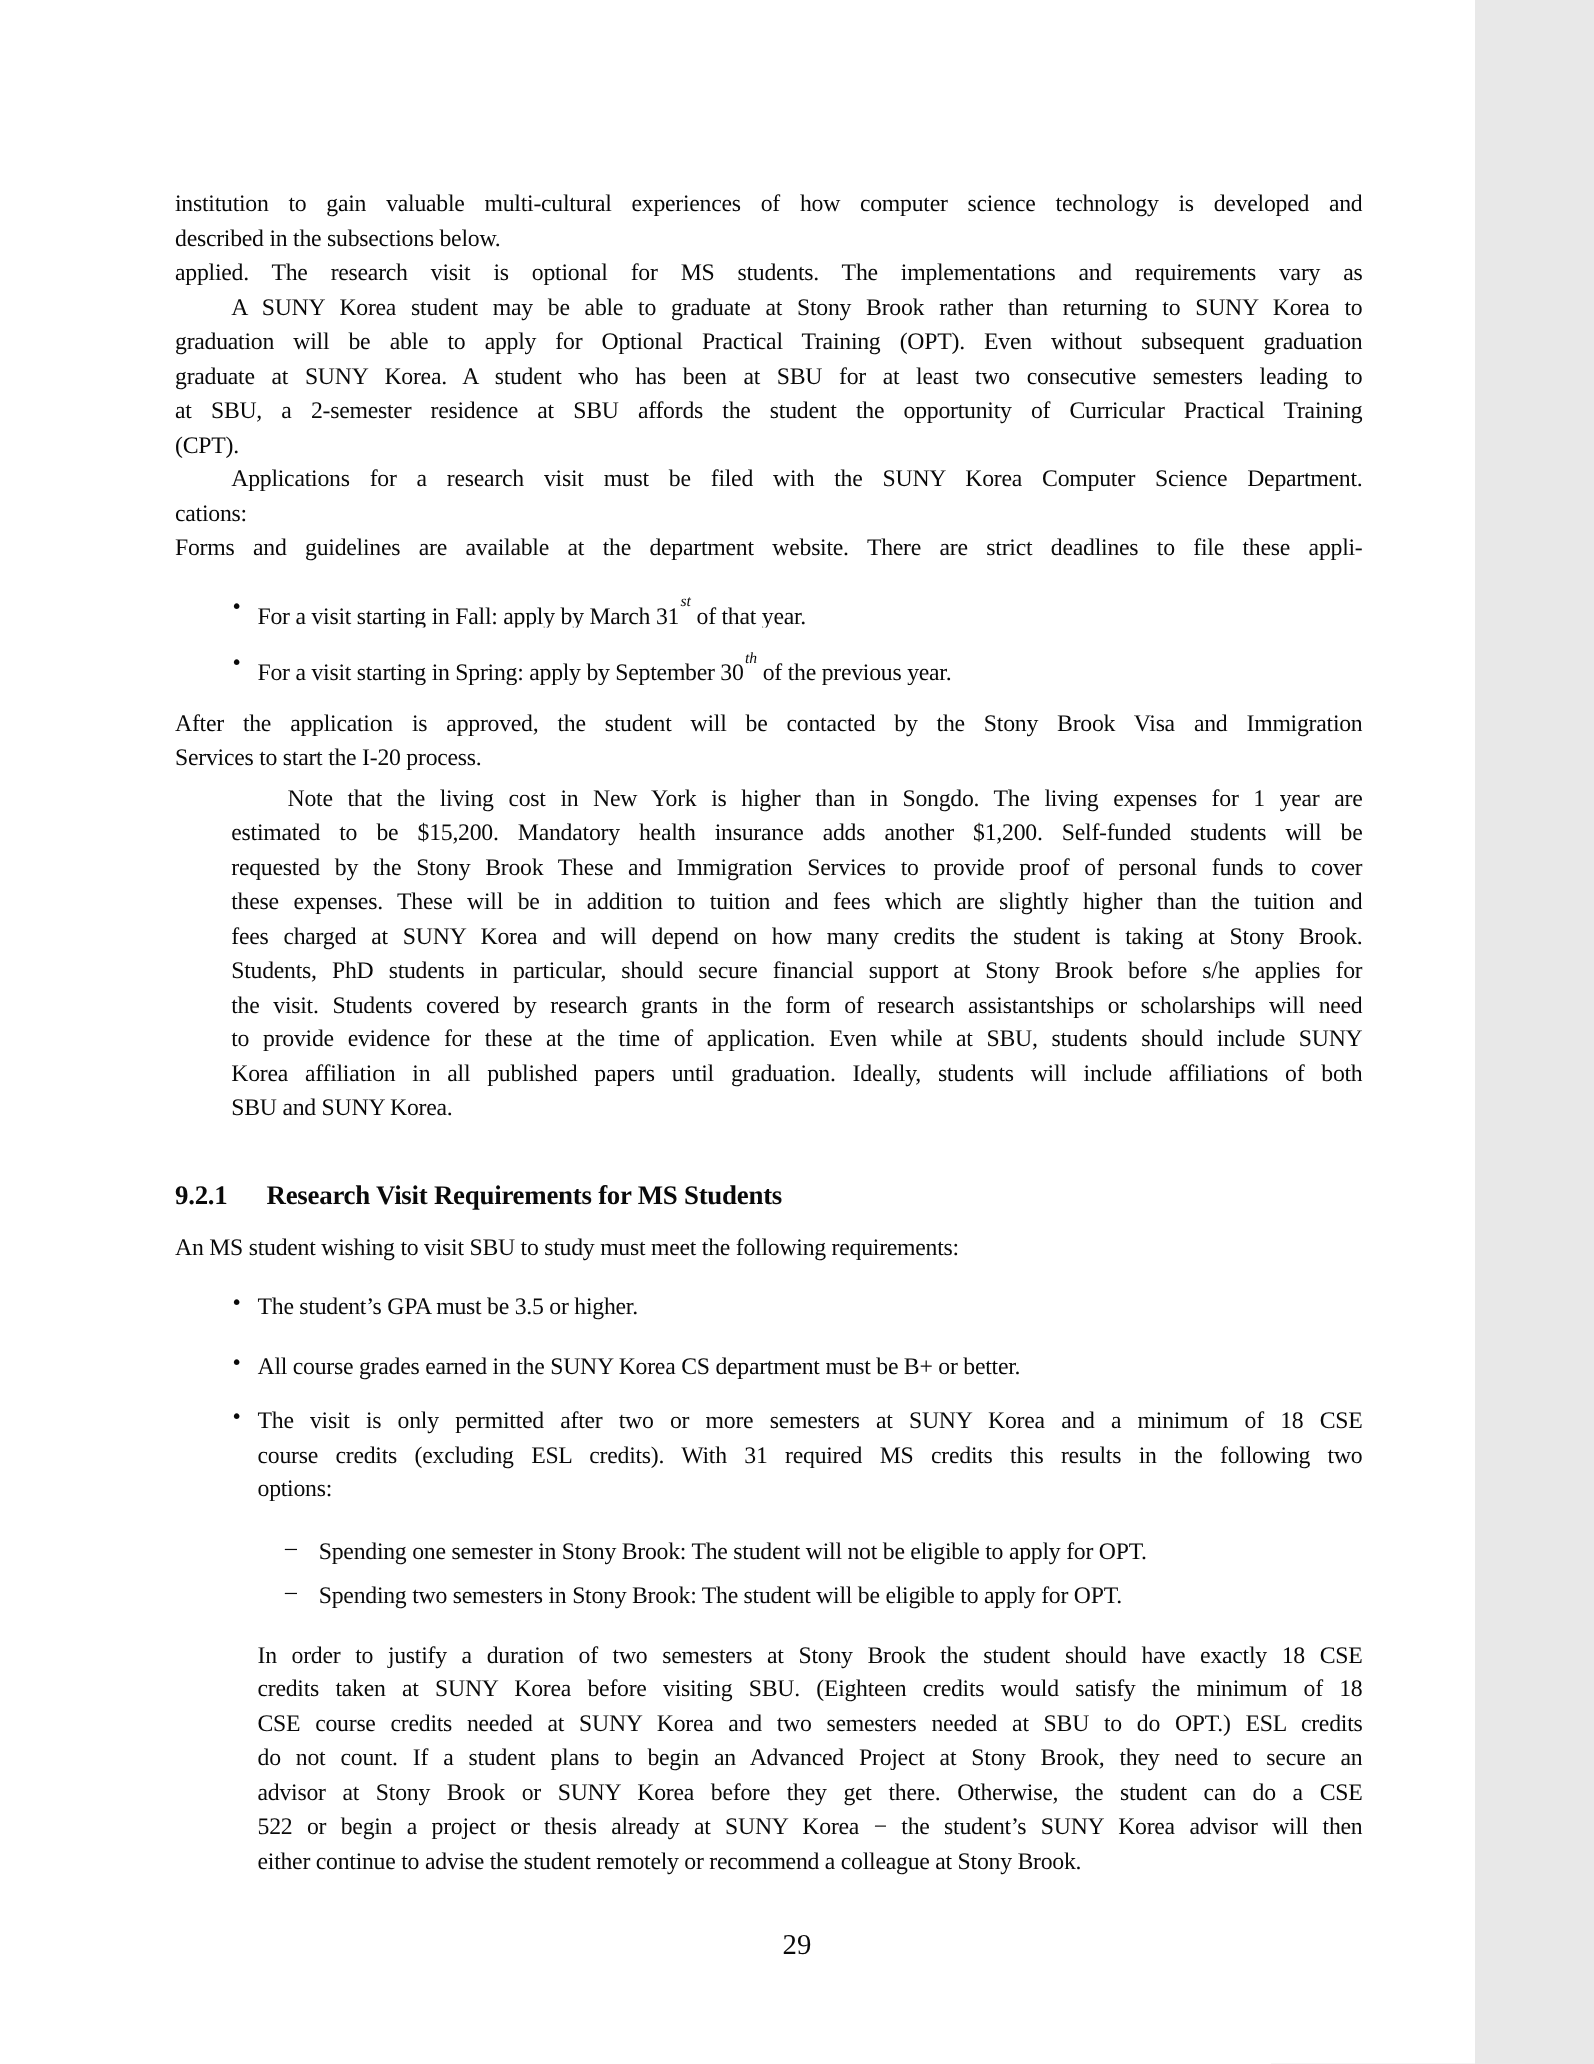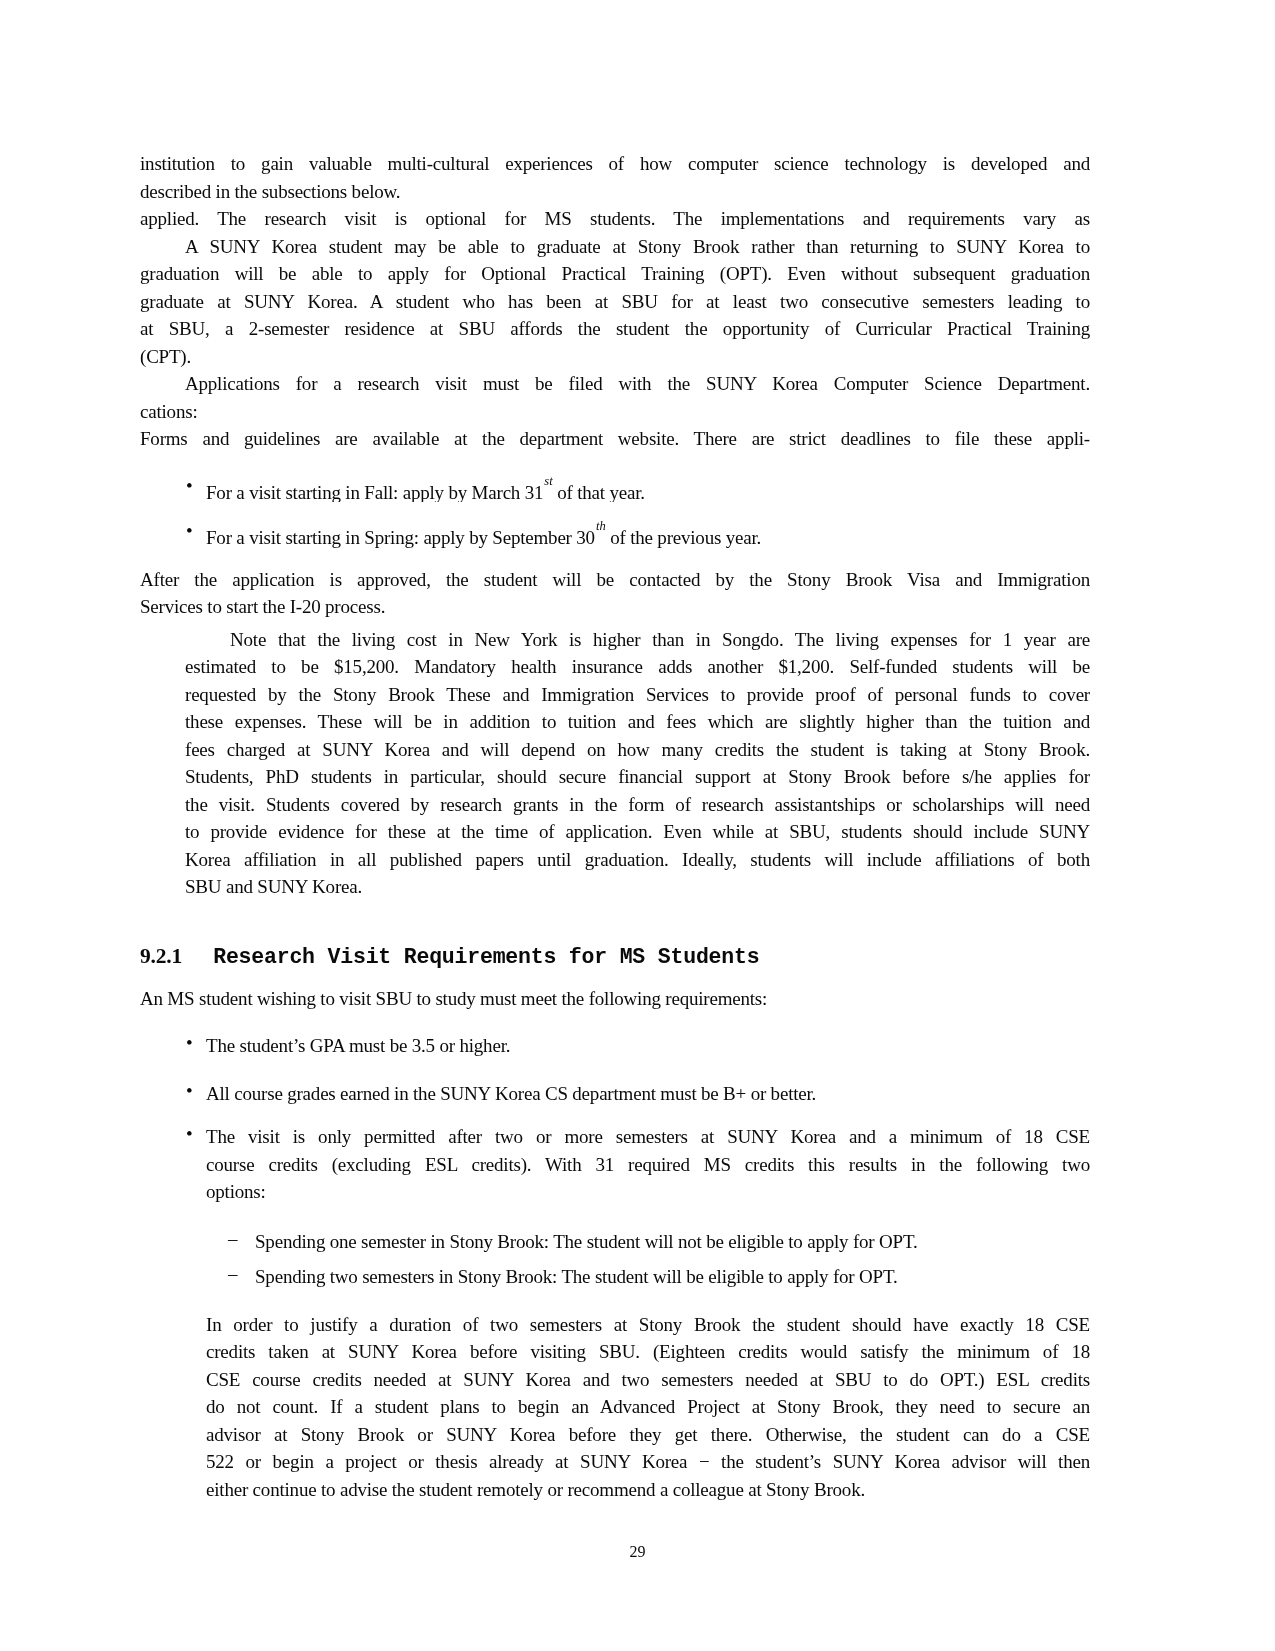--- a/index.html
+++ b/index.html
@@ -1,18 +1,18 @@
 <!DOCTYPE html>
 <html><head>
 <meta charset="utf-8">
 <style>
   html,body{margin:0;padding:0;background:#e8e8e8;}
   .page{
     position:relative;
-    width:1275px;height:1651px;
+    width:1180px;height:1651px;
     background:#ffffff;
     color:#0a0a0a;
     font-family:"Liberation Serif","DejaVu Serif",serif;
     overflow:hidden;
   }
   .content{
     position:absolute;
     left:140px;top:150px;
     width:950px;
     font-size:19px;
@@ -44,26 +44,26 @@
   sup.ord{
     position:relative;top:-7px;
     font-size:12.5px;font-style:italic;letter-spacing:0;
     margin-left:1px;
   }
   .heading{
     margin-top:40px;height:30px;line-height:30px;
     font-weight:bold;font-size:21.5px;letter-spacing:-0.2px;
   }
   .heading .h-num{display:inline-block;}
-  .heading .h-title{display:inline-block;margin-left:26px;font-family:Liberation Mono, monospace;}
+  .heading .h-title{display:inline-block;margin-left:26px;}
   .page-number{
     position:absolute;
     top:1543px;left:0;width:1275px;
     text-align:center;
-    font-size:16px;
+    font-size:23px;
   }
 </style>
 </head>
 <body>
 
 <div class="page">
   <div class="content">
 
     <div>
       <div class="ln jl">institution to gain valuable multi-cultural experiences of how computer science technology is developed and</div>

